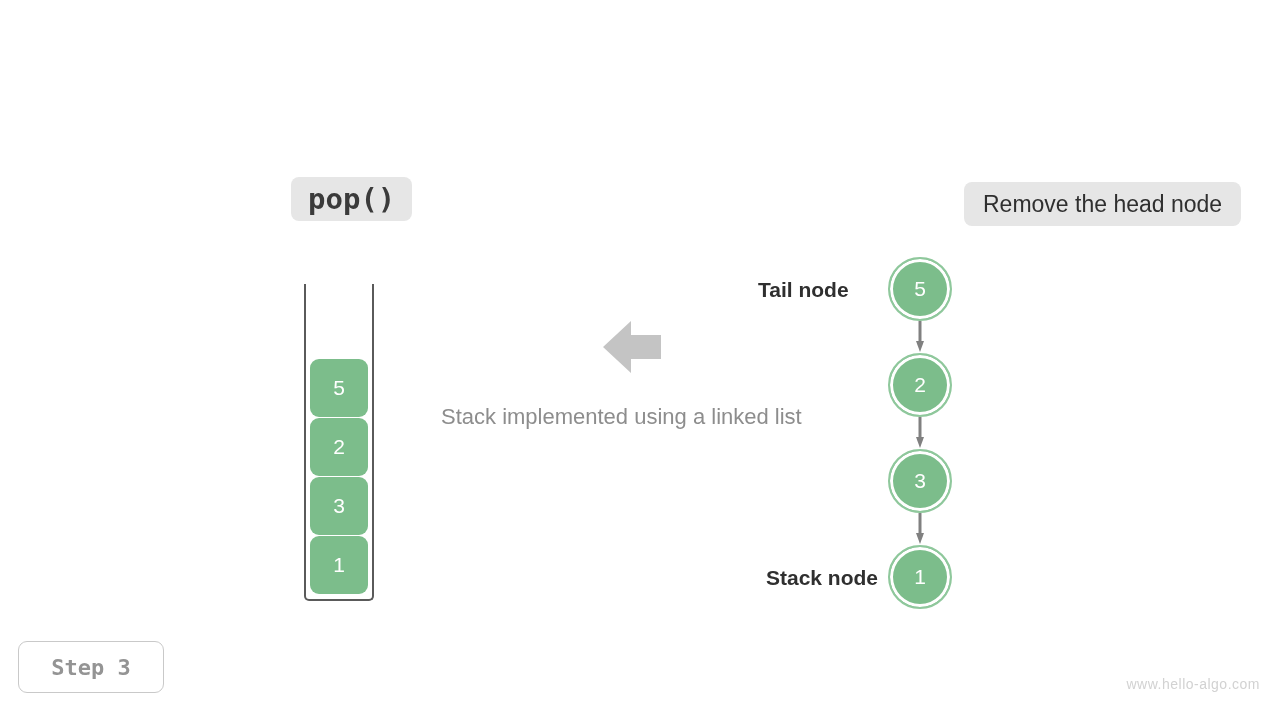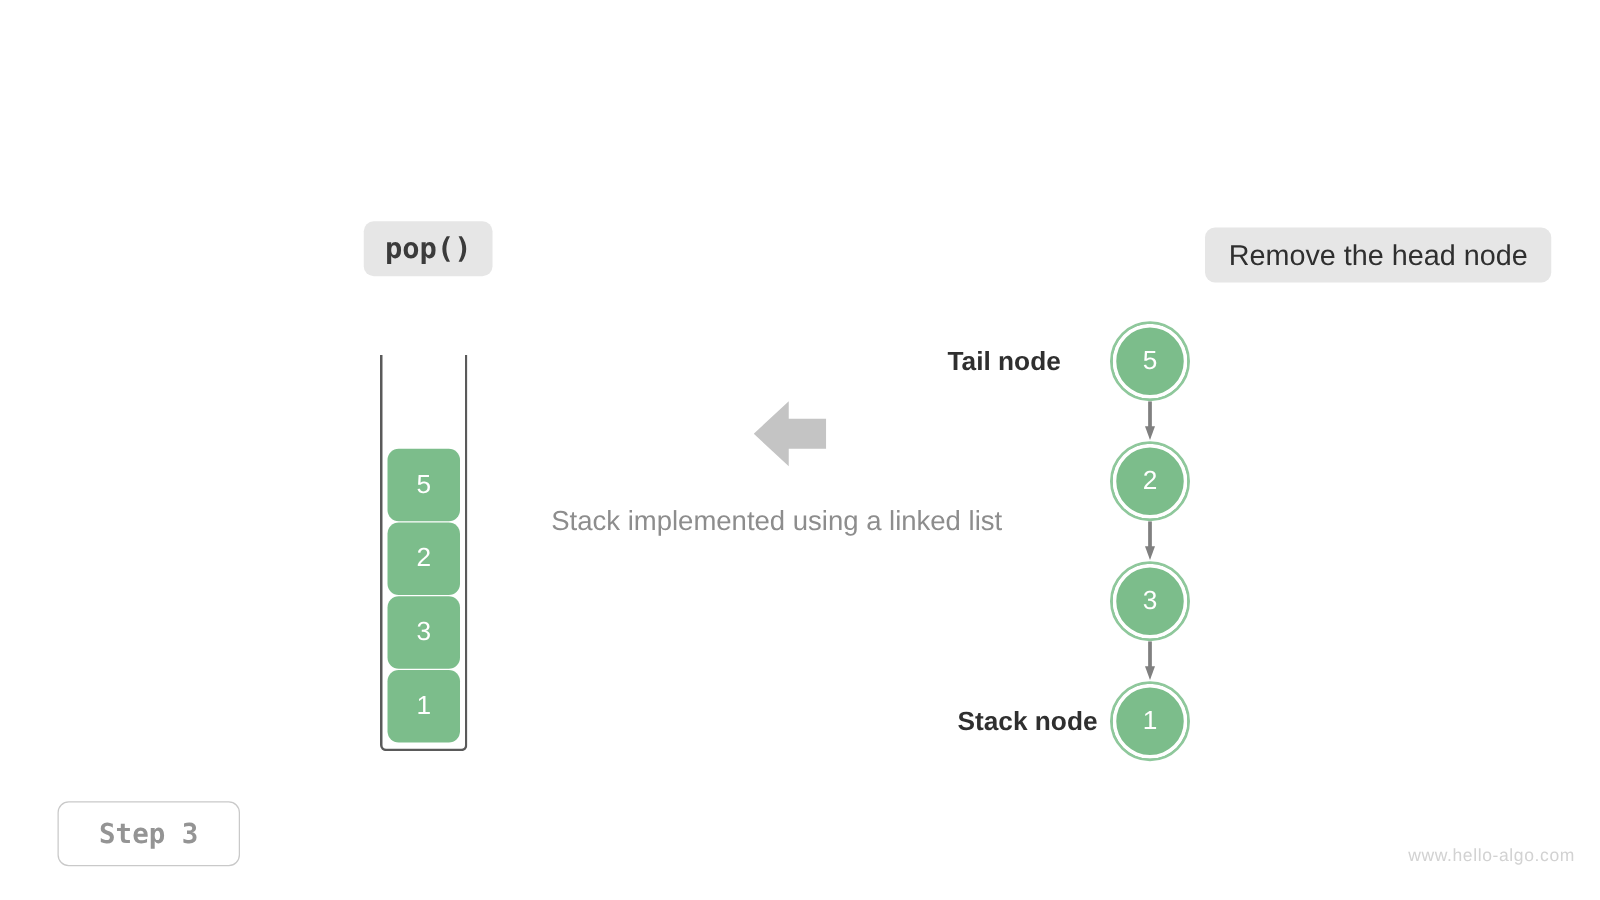--- a/index.html
+++ b/index.html
@@ -22,21 +22,21 @@
     left: 291px;
     top: 177px;
     height: 44px;
     padding: 16px 17px;
     display: flex;
     align-items: center;
     justify-content: center;
     background: #e6e6e6;
     border-radius: 8px;
     font-family: "DejaVu Sans Mono", "Liberation Mono", monospace;
-    font-size: 23px;
+    font-size: 29px;
     font-weight: 700;
     color: #3b3b3b;
     letter-spacing: 0px;
     box-sizing: border-box;
   }
 
   
   .action-badge {
     position: absolute;
     left: 964px;
@@ -145,21 +145,21 @@
     font-size: 21px;
     font-weight: 700;
     color: #2f2f2f;
     text-align: right;
     white-space: nowrap;
   }
 
   
   .step-badge {
     position: absolute;
-    left: 46px;
+    left: 18px;
     top: 641px;
     width: 146px;
     height: 52px;
     background: #ffffff;
     border: 1px solid #c9c9c9;
     border-radius: 9px;
     display: flex;
     align-items: center;
     justify-content: center;
     font-family: "DejaVu Sans Mono", "Liberation Mono", monospace;

